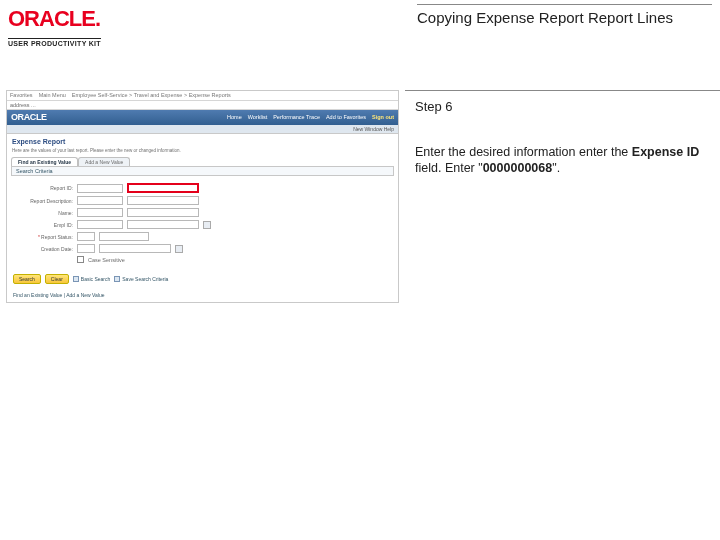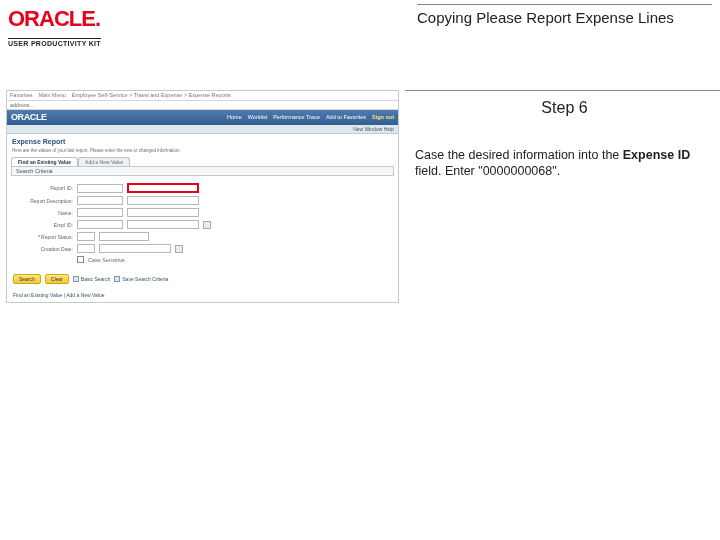--- a/index.html
+++ b/index.html
@@ -44,30 +44,29 @@
     margin-right: 0;
     width: 295px;
     text-align: left;
   }
 
   
   .cols { display:flex; margin-top: 40px; }
   .left-col { width: 405px; padding: 0 6px 0 6px; }
   .right-col { flex:1; padding: 0 6px 0 10px; border-top:1px solid #888;}
   .right-col .step {
-    font-size: 16px;
+    font-size: 13px;
     padding-top: 8px;
     margin-bottom: 30px;
-    text-align: center;
   }
   .right-col .instr {
     font-size: 12.5px;
     line-height: 1.3;
   }
-  .instr .value { font-weight: normal; text-align: center; }
+  .instr .value { font-weight: bold; text-align: center; }
 
   
   .mock {
     width: 100%;
     border: 1px solid #c9c9c9;
     font-size: 5.5px;
     line-height: 1.2;
     color: #6a6a6a;
     background: #fff;
   }
@@ -132,21 +131,21 @@
 </style>
 </head>
 <body>
 
 <div class="top-row">
   <div class="logo-area">
     <span class="oracle-logo">ORACLE</span><span class="oracle-logo dot">.</span>
     <div class="upk-line">USER PRODUCTIVITY KIT</div>
   </div>
   <div class="top-title-wrap">
-    <div class="top-title">Copying Please Report Expense Lines</div>
+    <div class="top-title">Copying Expense Report Report Lines</div>
   </div>
 </div>
 
 <div class="cols">
 
   <div class="left-col">
     <div class="mock">
       <div class="titlebar">
         <span>Favorites</span>
         <span>Main Menu</span>
@@ -224,16 +223,16 @@
             <span>Save Search Criteria</span>
           </div>
       </div>
       <div class="foot">Find an Existing Value  |  Add a New Value</div>
     </div>
   </div>
 
   <div class="right-col">
     <div class="step">Step 6</div>
     <div class="instr">
-      <span>Case the desired information into the </span><b>Expense ID</b><span> field. Enter "</span><span class="value">0000000068</span><span>".</span>
+      <span>Enter the desired information enter the </span><b>Expense ID</b><span> field. Enter "</span><span class="value">0000000068</span><span>".</span>
     </div>
   </div>
 </div>
 
 </body></html>

